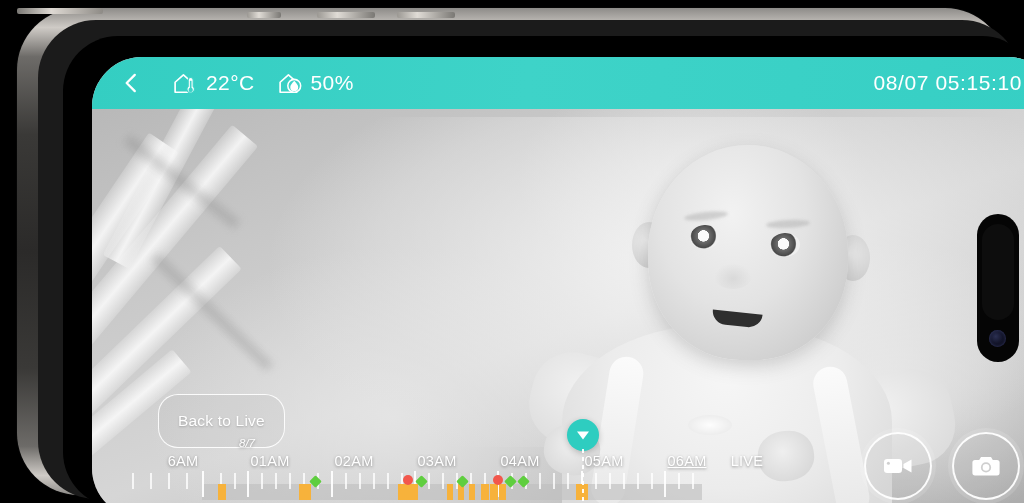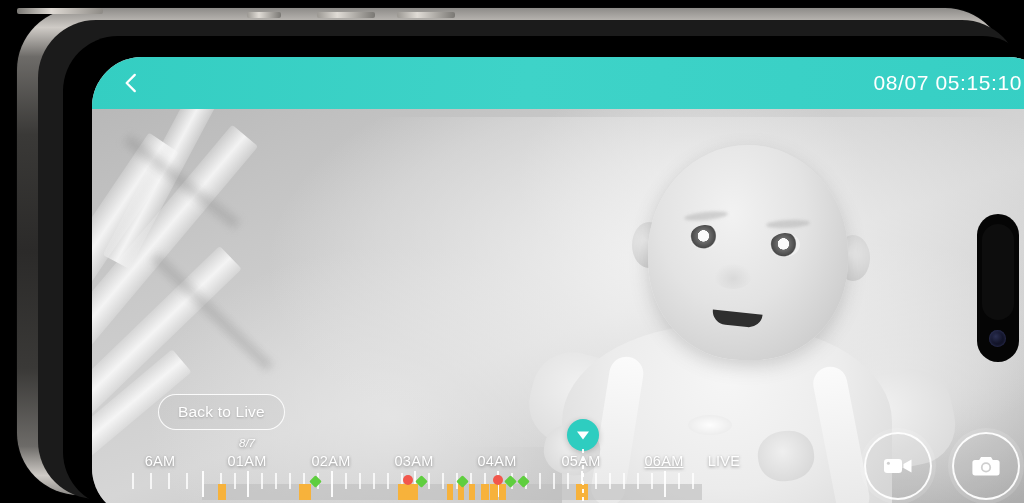--- a/index.html
+++ b/index.html
@@ -97,35 +97,35 @@
   
   .island{position:absolute;right:18px;top:178px;width:42px;height:148px;
      border-radius:21px;background:#050505;}
   .island-inner{position:absolute;left:5px;top:10px;width:32px;height:96px;
      border-radius:16px;background:#0d0d0d;}
   .lens{position:absolute;left:12px;bottom:15px;width:17px;height:17px;border-radius:50%;
      background:radial-gradient(circle at 40% 38%,#2b2f52 0%,#14162b 45%,#070711 100%);
      box-shadow:inset 0 0 3px #3a3f6e;}
 
   
-  .back-live{position:absolute;left:66px;top:337px;padding:8px 19px;border-radius:20px;
+  .back-live{position:absolute;left:66px;top:337px;padding:17px 19px;border-radius:20px;
      border:1.6px solid rgba(255,255,255,.92);color:#fff;font-size:15.5px;
      background:rgba(160,160,160,.10);cursor:pointer;letter-spacing:.2px;
      text-shadow:0 1px 2px rgba(80,80,80,.35);}
 
   .cap-btns{position:absolute;right:38px;top:375px;display:flex;gap:20px;}
   .cap-btn{width:64px;height:64px;border-radius:50%;border:2px solid rgba(255,255,255,.95);
      display:flex;align-items:center;justify-content:center;cursor:pointer;
      background:rgba(170,170,170,.10);box-shadow:0 0 0 4px rgba(255,255,255,.13);}
 
   
   .timeline{position:absolute;left:0;right:0;top:382px;height:62px;}
   .tl-labels{position:absolute;inset:0;}
   .tl-label{position:absolute;top:14px;color:#fff;font-size:14.5px;letter-spacing:.3px;
-     text-shadow:0 1px 3px rgba(60,60,60,.55);transform:translateX(-50%);white-space:nowrap;}
+     text-shadow:0 1px 3px rgba(60,60,60,.55);transform:translateX(-50%);white-space:nowrap;margin-left:23px;}
   .tl-date{position:absolute;top:-2px;color:#fff;font-size:11.5px;
      text-shadow:0 1px 3px rgba(60,60,60,.55);transform:translateX(-50%);}
   .tl-track{position:absolute;left:110px;top:45px;width:500px;height:16px;
      background:rgba(190,190,190,.62);}
   .tick{position:absolute;width:1.6px;background:rgba(255,255,255,.92);}
   .tick.major{width:2.4px;height:26px;top:32px;}
   .tick.minor{height:16px;top:34px;background:rgba(255,255,255,.78);}
   .ev-bar{position:absolute;top:45px;height:16px;background:#f7b23b;}
   .ev-dot{position:absolute;width:10px;height:10px;border-radius:50%;background:#f2574c;top:36px;}
   .ev-diamond{position:absolute;width:9px;height:9px;background:#5fce3f;top:38px;
@@ -182,21 +182,38 @@
             <div class="mouth"></div>
             <div class="hand hand-l"></div>
             <div class="hand hand-r"></div>
           </div>
 
           <div class="header">
             <svg class="back-chev" viewBox="0 0 24 24">
               <path d="M15.5 4.5 L8 12 L15.5 19.5" fill="none" stroke="#fff" stroke-width="2.1" stroke-linecap="round" stroke-linejoin="round"></path>
             </svg>
 
-
+            <div class="sensor">
+              <svg width="27" height="27" viewBox="0 0 26 26">
+                <path d="M3 11.8 L11 4.6 L19 11.8 V21.4 H3 Z" fill="none" stroke="#fff" stroke-width="1.6" stroke-linejoin="round"></path>
+                <path d="M15.6 9.6 a2.4 2.4 0 0 1 4.8 0 v6.2 a3.6 3.6 0 1 1 -4.8 0 Z" fill="#fff" stroke="#3ed3c8" stroke-width="1.1"></path>
+                <circle cx="18" cy="19.2" r="2.1" fill="#3ed3c8"></circle>
+                <rect x="17.2" y="10.4" width="1.6" height="7.4" fill="#3ed3c8"></rect>
+              </svg>
+              <span class="sensor-val">22°C</span>
+            </div>
+
+            <div class="sensor">
+              <svg width="27" height="27" viewBox="0 0 26 26">
+                <path d="M3 11.8 L11 4.6 L19 11.8 V21.4 H3 Z" fill="none" stroke="#fff" stroke-width="1.6" stroke-linejoin="round"></path>
+                <circle cx="16.6" cy="15.2" r="6.2" fill="#3ed3c8" stroke="#fff" stroke-width="1.5"></circle>
+                <path d="M16.6 10.4 c2.6 3 3.8 4.3 3.8 6.1 a3.8 3.8 0 0 1 -7.6 0 c0 -1.8 1.2 -3.1 3.8 -6.1 Z" fill="#fff"></path>
+              </svg>
+              <span class="sensor-val">50%</span>
+            </div>
 
             <span class="ts">08/07 05:15:10</span>
           </div>
 
           <div class="back-live">Back to Live</div>
 
           <div class="cap-btns">
             <div class="cap-btn">
               <svg width="30" height="22" viewBox="0 0 30 22">
                 <rect x="1" y="4" width="18" height="14" rx="3.2" fill="#fff"></rect>

